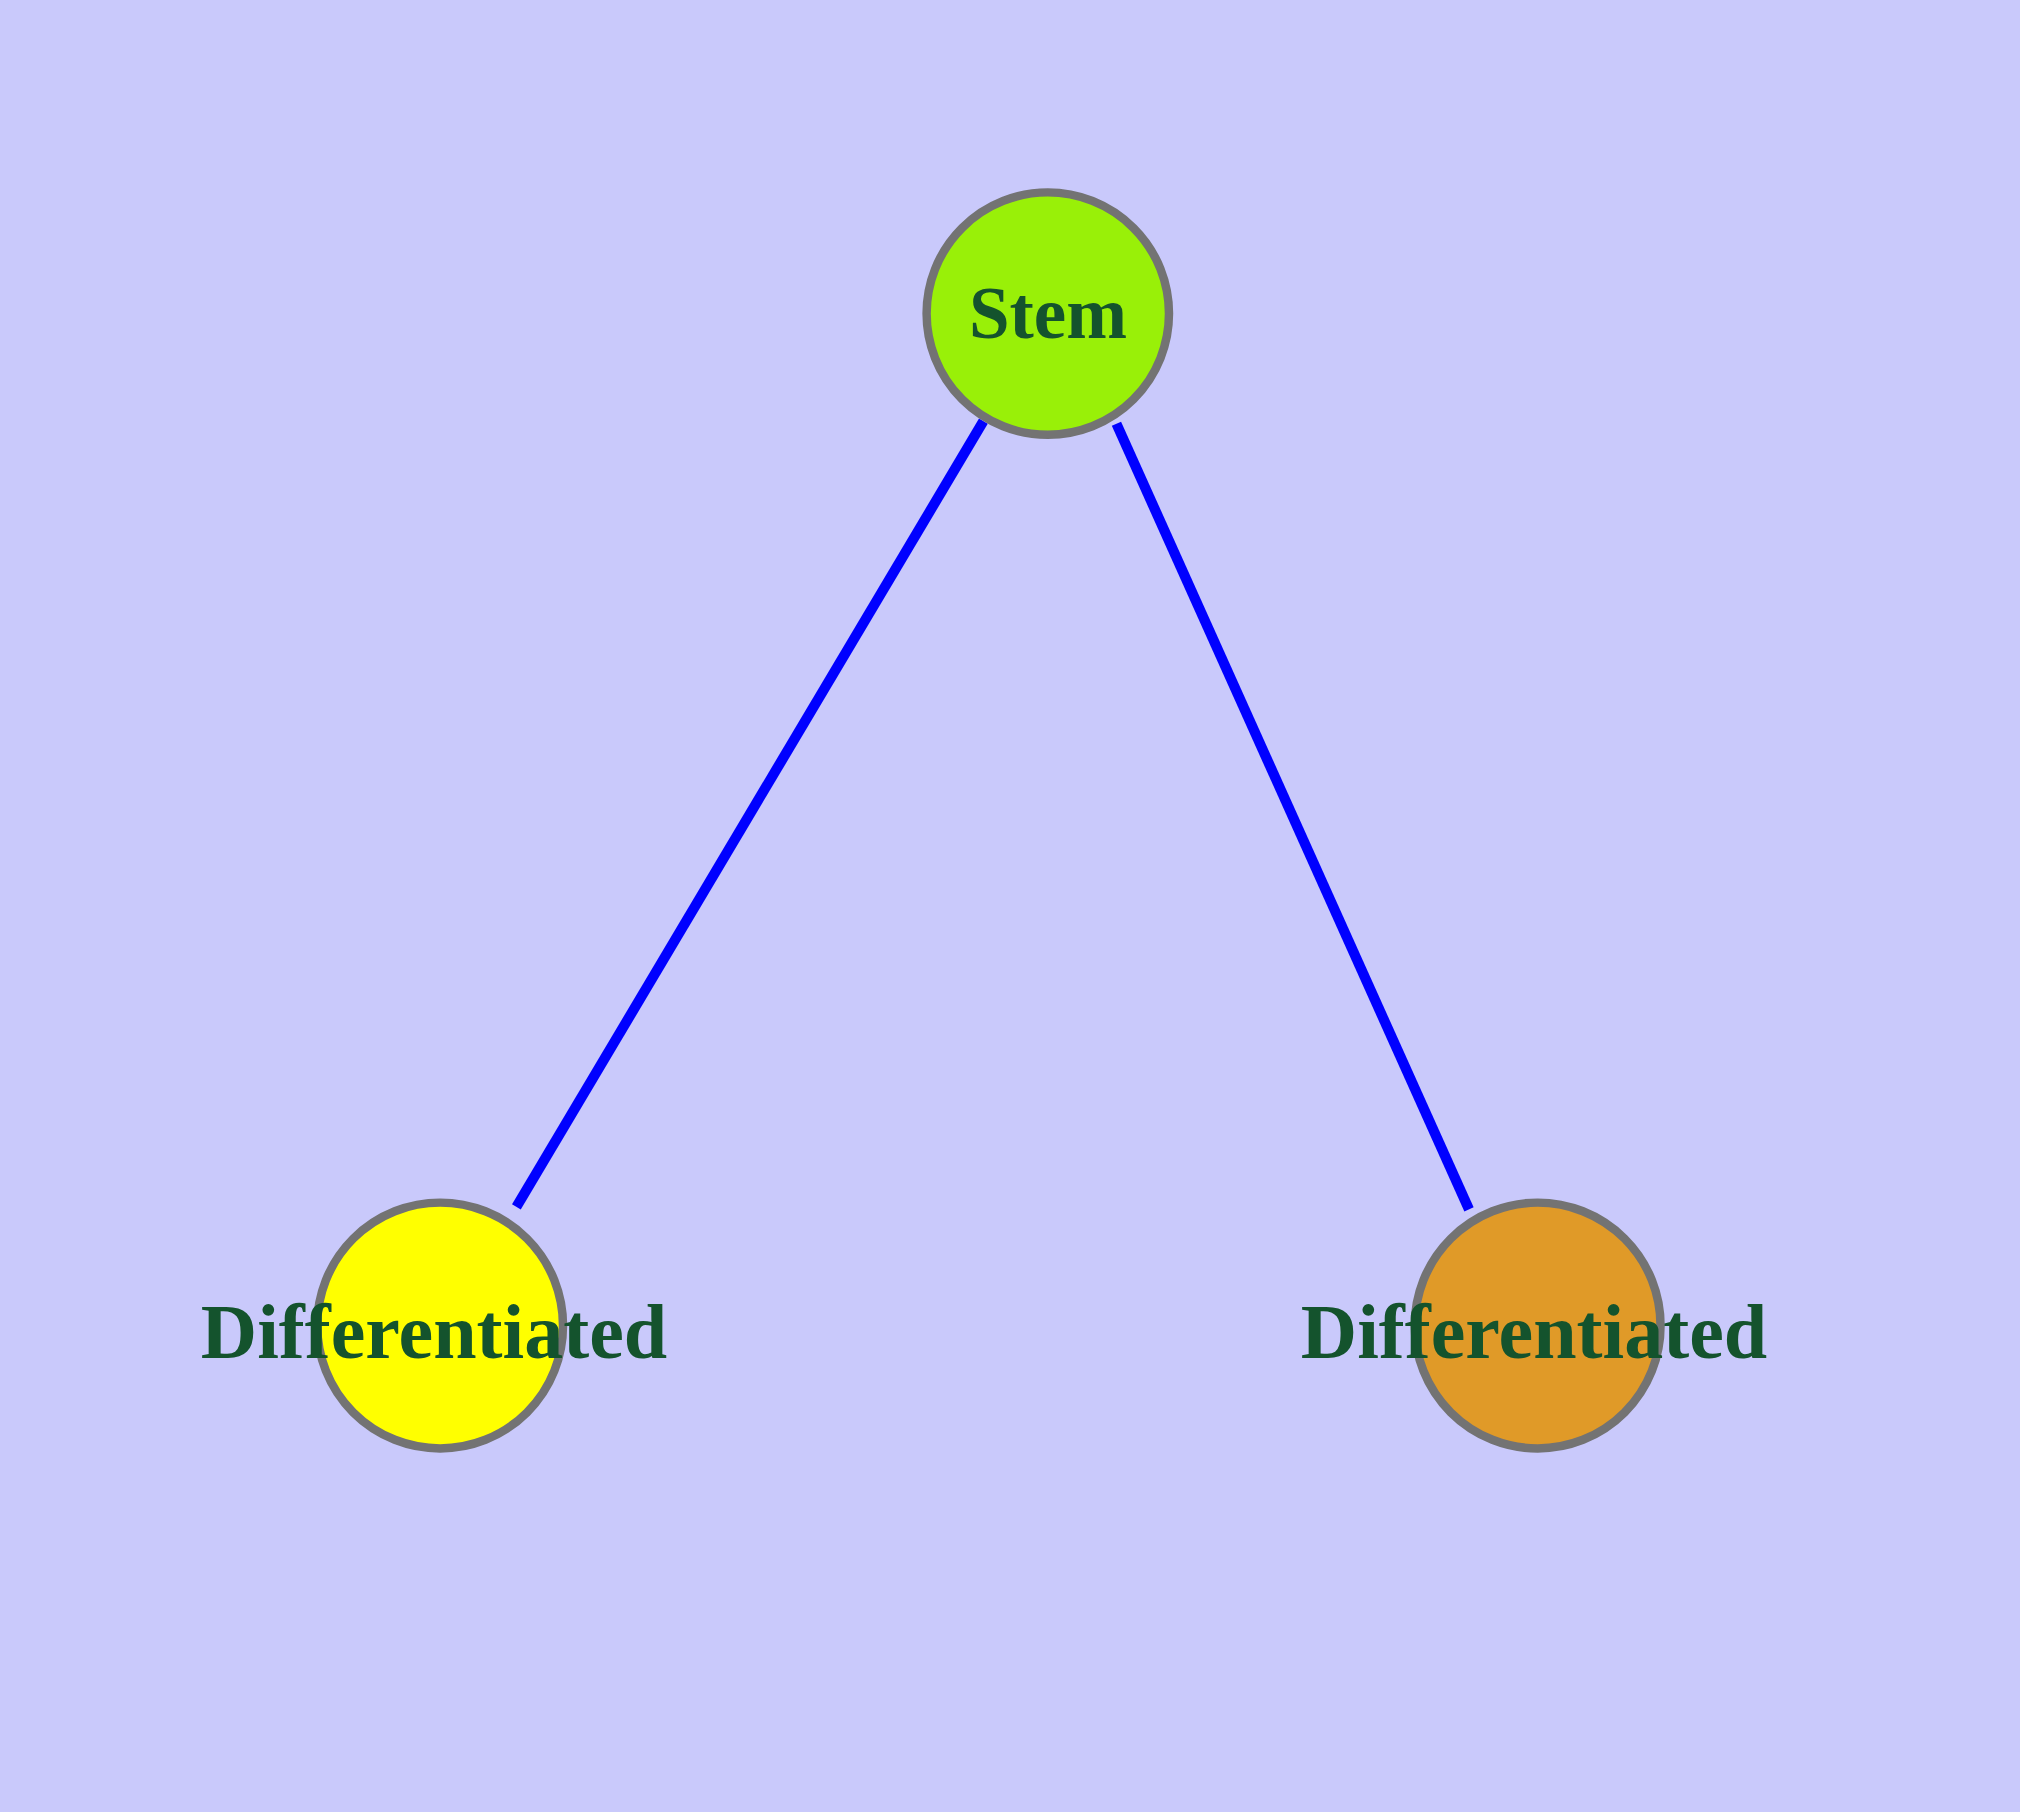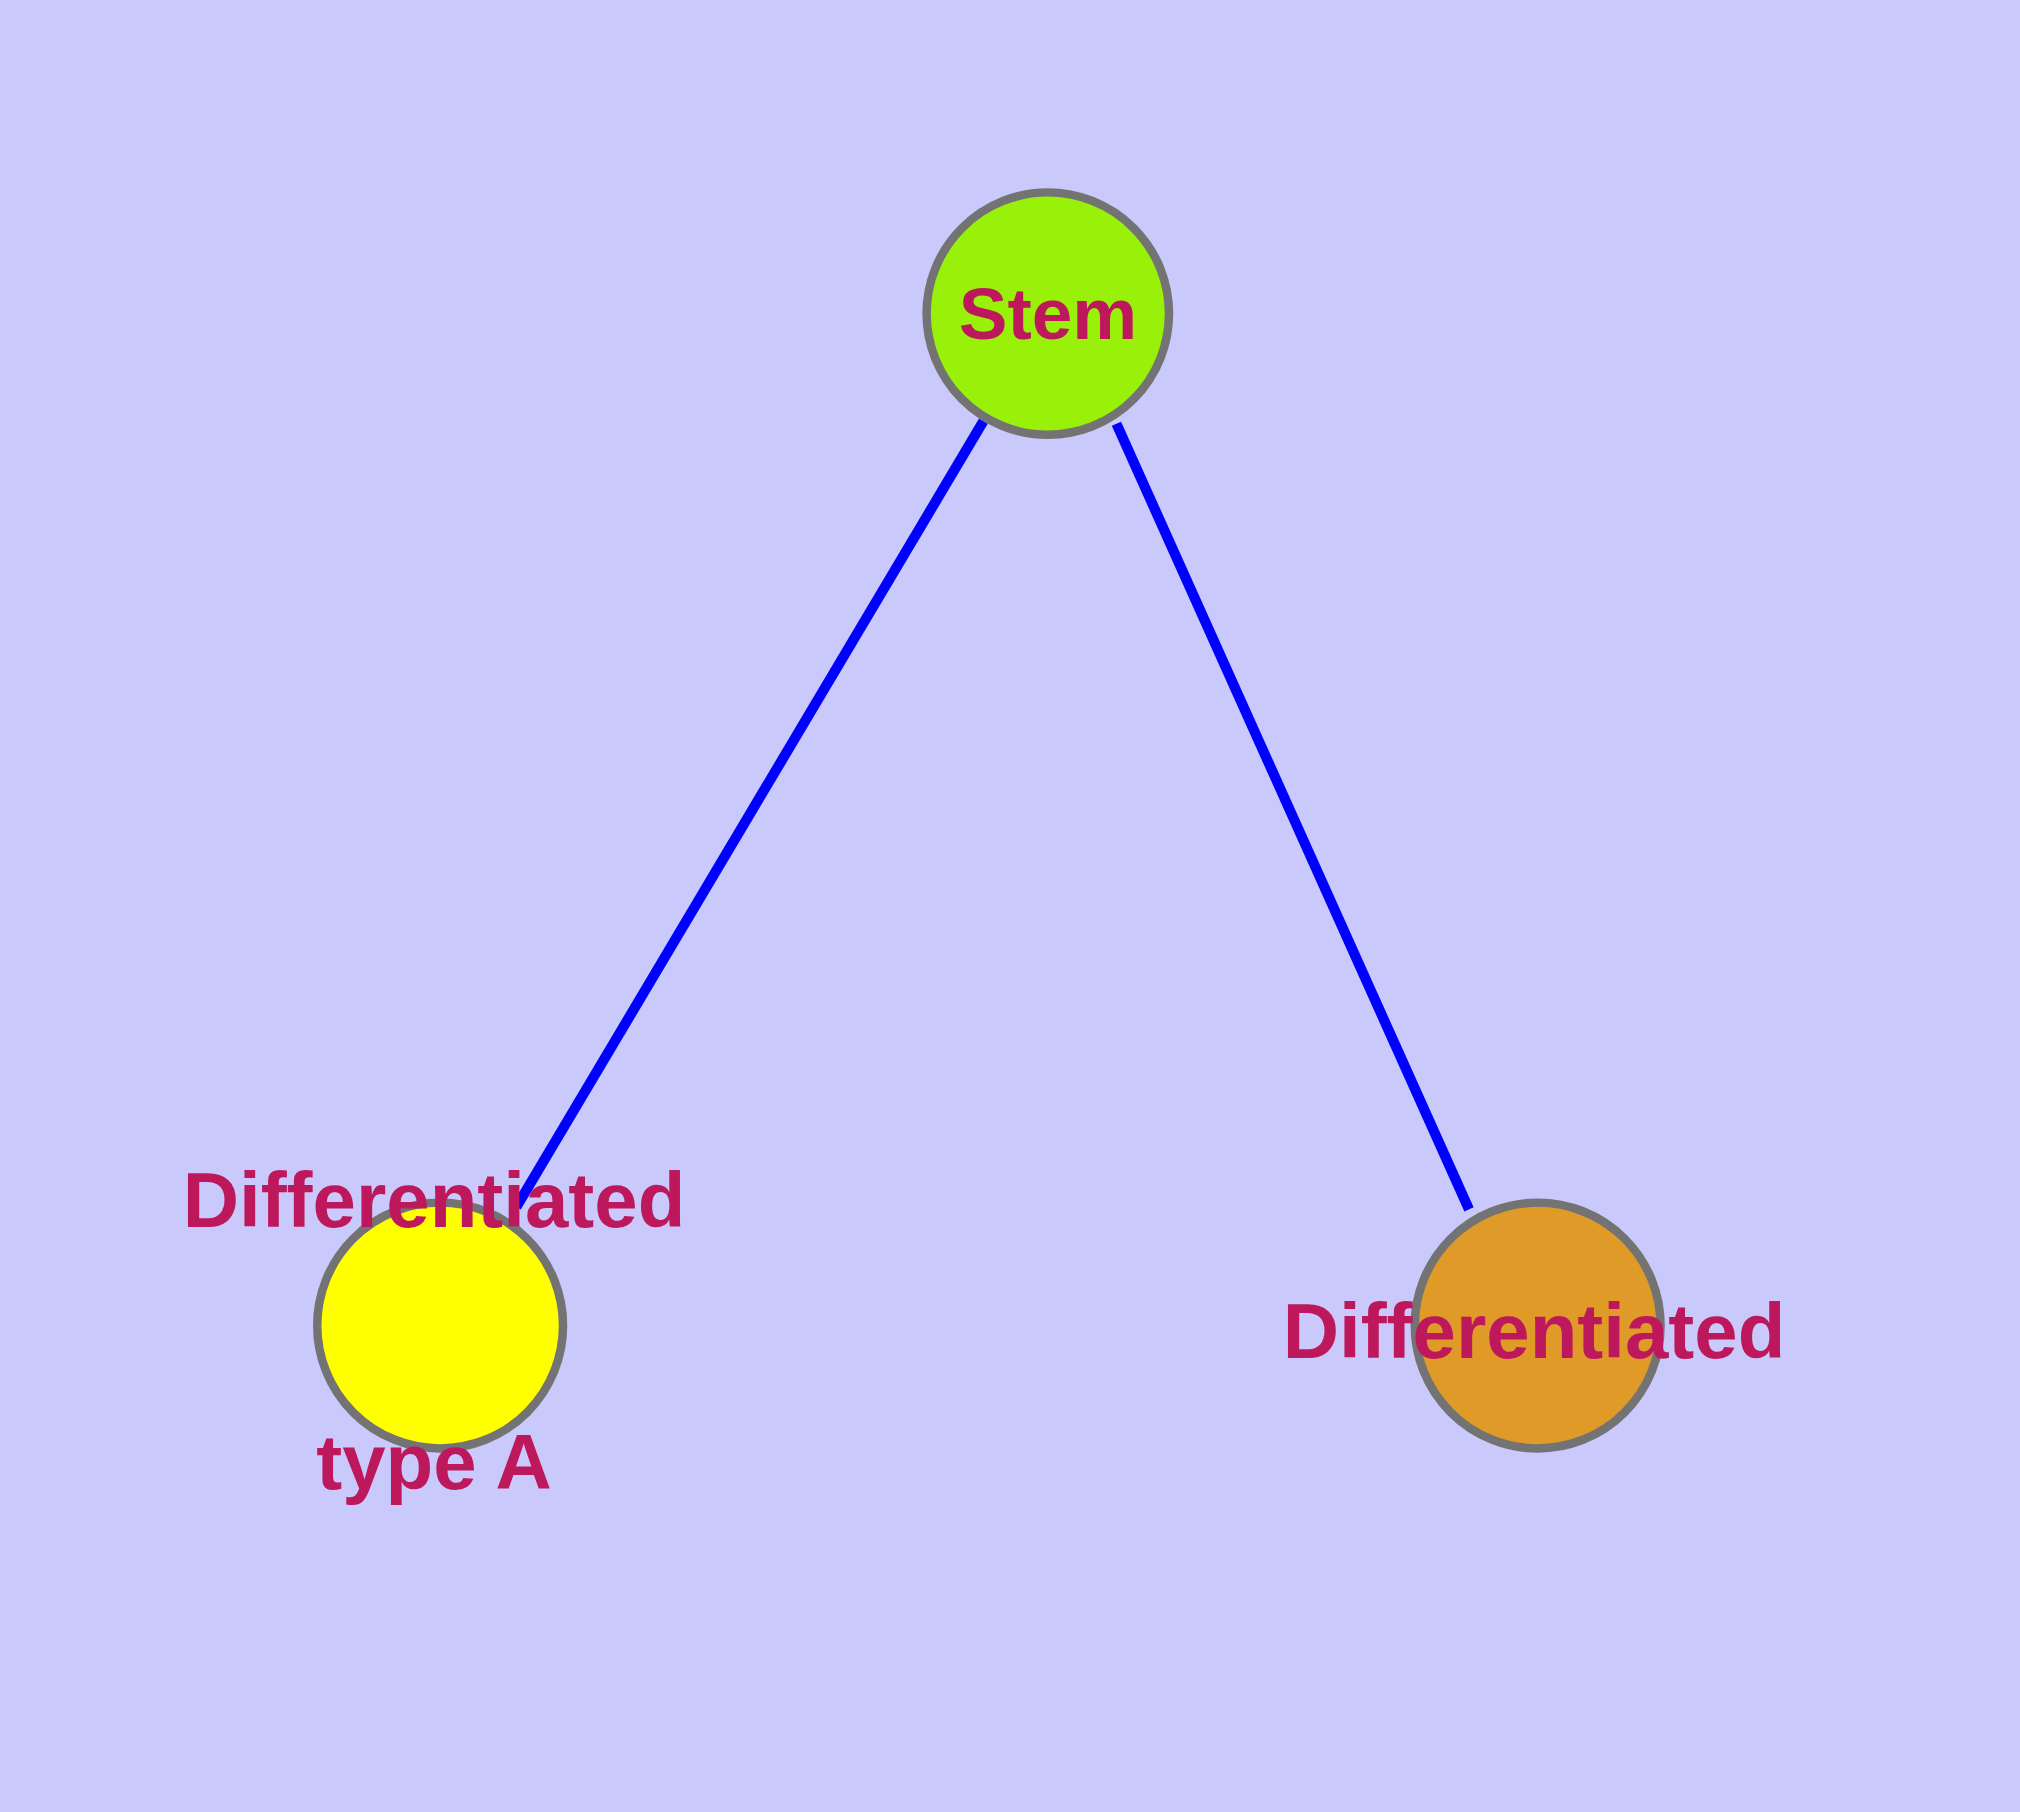--- a/index.html
+++ b/index.html
@@ -18,24 +18,24 @@
   }
   #graph-svg {
     position: absolute;
     left: 0;
     top: 0;
     width: 2021px;
     height: 1812px;
   }
   .node-label {
     position: absolute;
-    color: #be185d;
-    font-family: Liberation Sans, sans-serif;
+    color: #14532d;
+    font-family: Liberation Serif, serif;
     font-weight: bold;
-    text-align: center;
+    text-align: left;
     line-height: 1.12;
     white-space: pre;
     pointer-events: none;
     -webkit-font-smoothing: antialiased;
   }
   .label-stem {
     font-size: 73px;
     left: 1048px;
     top: 314px;
     transform: translate(-50%, -50%);
@@ -69,21 +69,20 @@
       <circle cx="1236" cy="370" r="143" fill="#99f008" stroke="#737373" stroke-width="10"></circle>
       <circle cx="519" cy="1564" r="145" fill="#ffff00" stroke="#737373" stroke-width="10"></circle>
       <circle cx="1814" cy="1564" r="145" fill="#e09a28" stroke="#737373" stroke-width="10"></circle>
     </g>
   </svg>
 
   <div class="node-label label-stem">Stem</div>
 
   <div class="node-label label-diff-a">
     <div>Differentiated</div>
-    <div>type A</div>
   </div>
 
   <div class="node-label label-diff-b">
     <div>Differentiated</div>
   </div>
 
 </div>
 
 
 </body></html>

